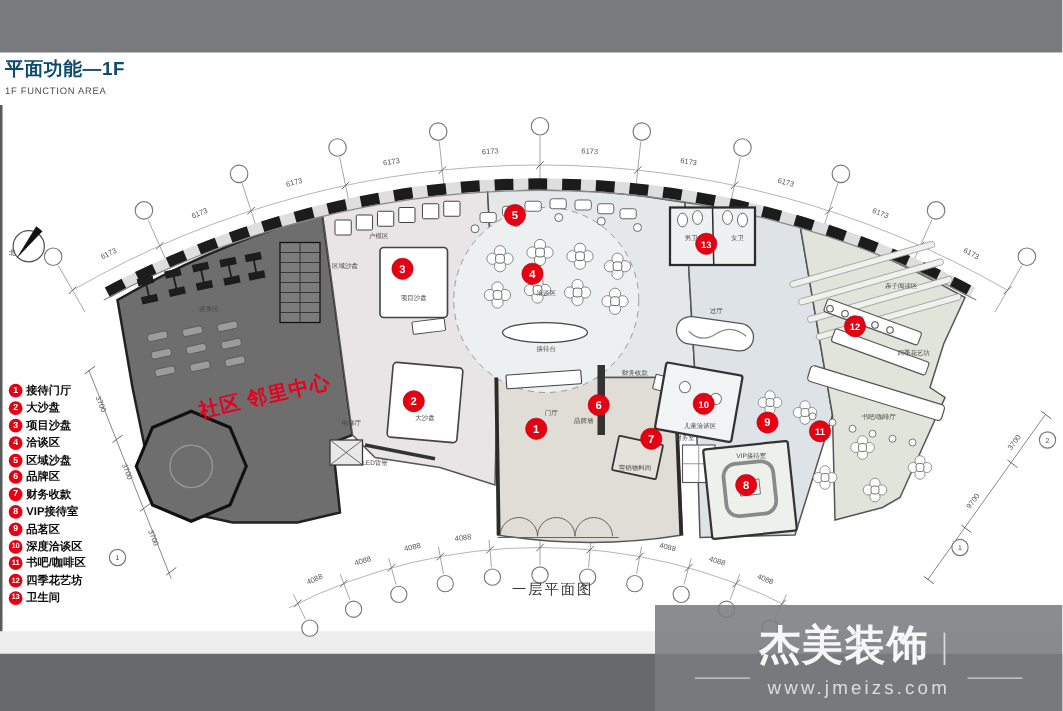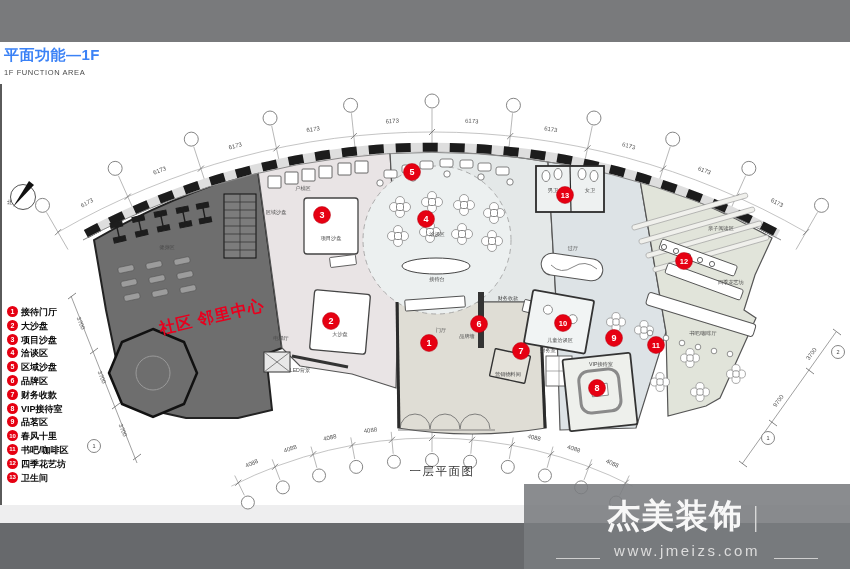--- a/index.html
+++ b/index.html
@@ -3,37 +3,37 @@
 <meta charset="utf-8">
 <style>
   html,body{margin:0;padding:0;}
   body{width:850px;height:569px;position:relative;overflow:hidden;background:#fff;
        font-family:"Liberation Sans","DejaVu Sans",sans-serif;}
   .band-top{position:absolute;left:0;top:0;width:850px;height:42px;background:#797a7c;}
   .band-light{position:absolute;left:0;top:505px;width:850px;height:18px;background:#eeeeef;}
   .band-dark{position:absolute;left:0;top:523px;width:850px;height:46px;background:#67696c;}
   .left-rule{position:absolute;left:0;top:84px;width:2px;height:421px;background:#5a5a5a;}
   .header{position:absolute;left:4px;top:46px;}
-  .header .title{font-size:15px;font-weight:bold;color:#3b82f6;letter-spacing:.5px;}
+  .header .title{font-size:15px;font-weight:bold;color:#0c4a6e;letter-spacing:.5px;}
   .header .subtitle{font-size:7.5px;color:#4a4a4a;letter-spacing:.6px;margin-top:3px;font-weight:normal;}
   .legend{position:absolute;left:7px;top:306px;list-style:none;margin:0;padding:0;z-index:5;}
-  .legend li{display:flex;align-items:flex-start;height:13.8px;}
+  .legend li{display:flex;align-items:center;height:13.8px;}
   .legend .badge{width:11px;height:11px;border-radius:50%;background:#e60012;color:#fff;
       font-size:7px;font-weight:bold;display:flex;align-items:center;justify-content:center;
       margin-right:3px;flex:0 0 11px;}
   .legend .lab{font-size:9px;font-weight:600;color:#0a0a0a;white-space:nowrap;}
   svg.plan{position:absolute;left:0;top:0;z-index:1;}
   .footer{position:absolute;left:524px;top:484px;width:326px;height:85px;
       background:rgba(122,124,127,.88);z-index:10;display:flex;flex-direction:column;
       align-items:center;justify-content:flex-start;padding-top:10px;box-sizing:border-box;}
   .brandline{display:flex;align-items:center;}
   .brand{font-size:33px;font-weight:bold;color:#f7f7f7;letter-spacing:1px;}
   .bdiv{font-size:28px;color:#d8d8d8;font-weight:100;margin:0 7px 0 9px;transform:scaleX(.6);}
   .slogan{font-size:31px;font-weight:400;color:#e6e6e6;letter-spacing:3px;}
-  .urlline{display:flex;align-items:flex-end;margin-top:3px;}
+  .urlline{display:flex;align-items:flex-start;margin-top:3px;}
   .dash{width:44px;border-top:1.5px solid #cfcfcf;margin:0 14px;}
   .url{font-size:15px;color:#dcdcdc;letter-spacing:2.5px;}
 </style>
 </head>
 <body>
 
 <div class="band-top"></div>
 <div class="band-light"></div>
 <div class="band-dark"></div>
 <div class="left-rule"></div>
@@ -75,21 +75,21 @@
     <li>
       <span class="badge">8</span>
       <span class="lab">VIP接待室</span>
     </li>
     <li>
       <span class="badge">9</span>
       <span class="lab">品茗区</span>
     </li>
     <li>
       <span class="badge" style="font-size: 6px;">10</span>
-      <span class="lab">春风十里</span>
+      <span class="lab">深度洽谈区</span>
     </li>
     <li>
       <span class="badge" style="font-size: 6px;">11</span>
       <span class="lab">书吧/咖啡区</span>
     </li>
     <li>
       <span class="badge" style="font-size: 6px;">12</span>
       <span class="lab">四季花艺坊</span>
     </li>
     <li>

